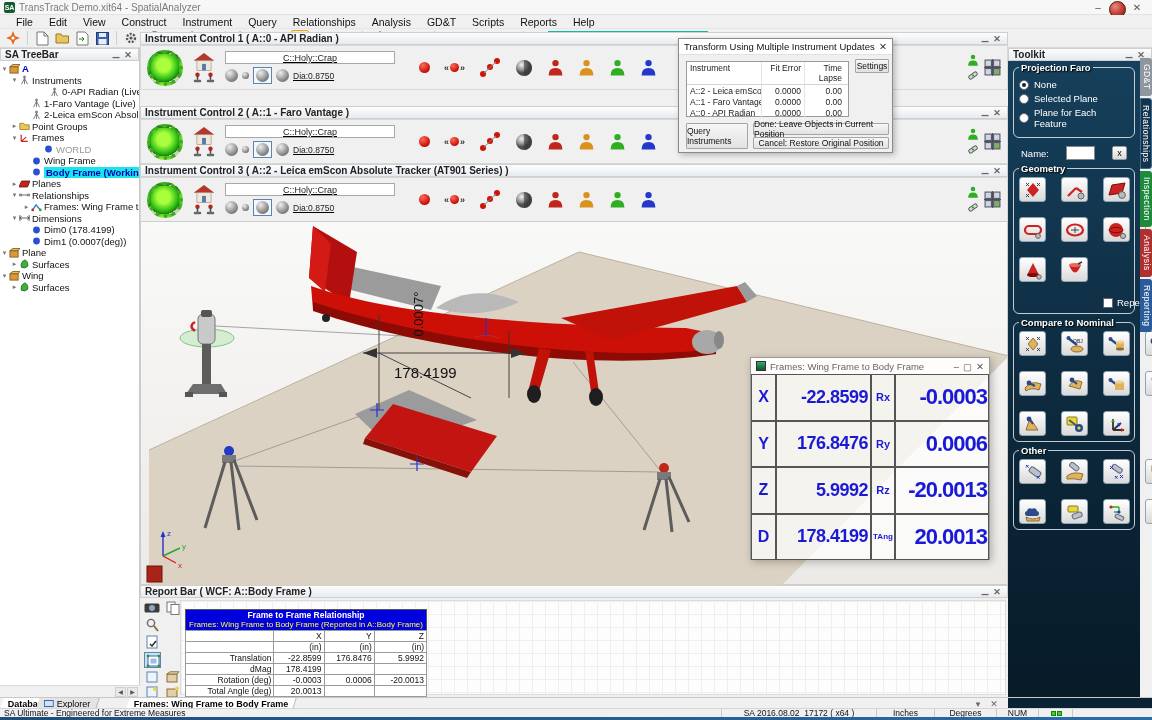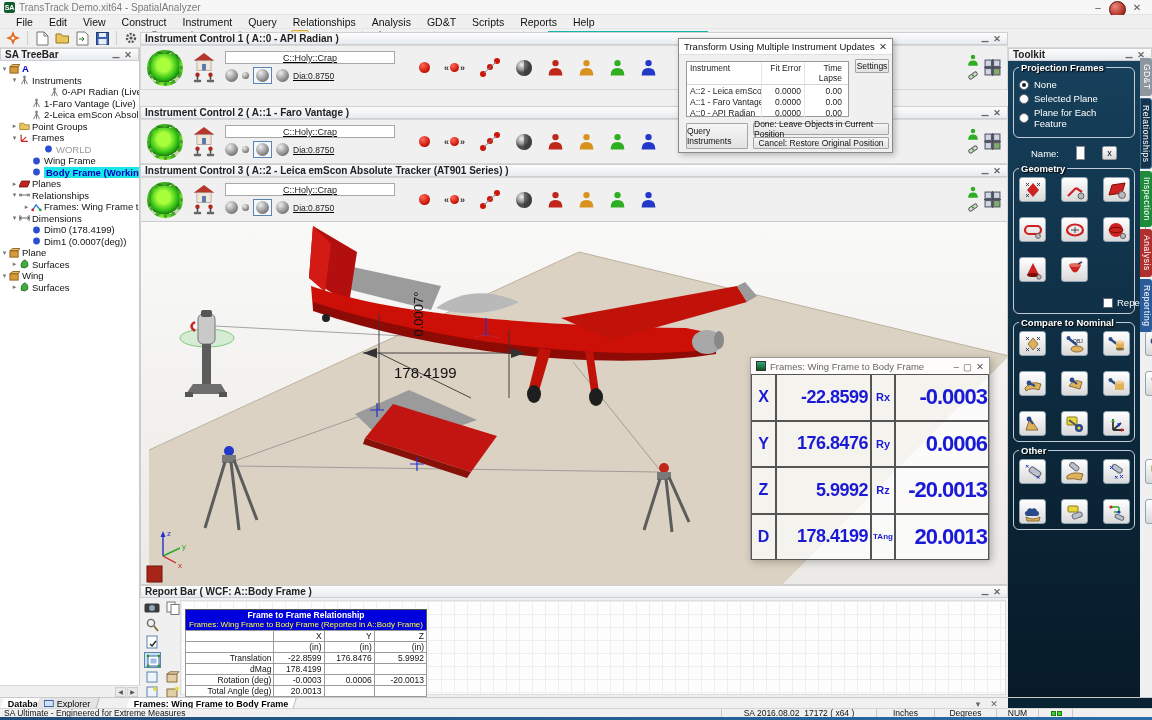--- a/index.html
+++ b/index.html
@@ -76,21 +76,21 @@
 
   
   #toolkit { left:1008px; top:48px; width:144px; height:660px; background:#f0f0f0; }
   #toolkit-body { position:absolute; left:0; top:13px; width:132px; height:647px; background:linear-gradient(180deg,#16405c,#0a2334 70%, #071a28); padding:6px 5px; }
   .tk-group { border:1px solid #c2ccd4; border-radius:6px; padding:8px 5px 5px; margin-bottom:8px; position:relative; }
   .tk-group-lbl { position:absolute; top:-6px; left:5px; background:transparent; color:#fff; font-weight:bold; font-size:9.5px; text-shadow:1px 1px 1px #000; padding:0 2px; background:inherit; }
   .radio-row { display:flex; align-items:center; gap:5px; margin:3px 0; }
   .radio { width:10px; height:10px; border-radius:50%; background:#fff; border:1px solid #667; position:relative; flex:none; }
   .radio.sel::after { content:""; position:absolute; left:2px; top:2px; width:4px; height:4px; border-radius:50%; background:#123; }
   .radio-lbl { color:#fff; font-size:9.5px; }
-  .name-row { display:flex; align-items:center; gap:17px; margin:6px 18px 8px; }
+  .name-row { display:flex; align-items:center; gap:17px; margin:6px 8px 8px; }
   .name-lbl { color:#fff; font-size:9.5px; }
   .name-input { flex:1; height:14px; background:#fff; border:1px solid #888; }
   .name-x { width:15px; height:14px; background:linear-gradient(#fefefe,#d8d8d8); border:1px solid #999; font-size:9px; text-align:center; line-height:13px; border-radius:2px; }
   .tool-grid { display:grid; grid-template-columns:repeat(4,27px); gap:15px; }
   .tool { width:27px; height:25px; background:linear-gradient(#ffffff,#d9d9d9); border:1px solid #8fa3b0; border-radius:3px; display:flex; align-items:center; justify-content:center; }
   .chk-row { display:flex; align-items:center; gap:4px; }
   .chk { width:10px; height:10px; background:#fff; border:1px solid #667; }
   .chk-lbl { color:#fff; font-size:9.5px; }
   #tk-tabs { position:absolute; right:0; top:10px; width:12px; display:flex; flex-direction:column; gap:2px; }
   .vtab { width:12px; color:#fff; font-size:8.5px; writing-mode:vertical-rl; padding:6px 0; text-align:center; border-radius:0 3px 3px 0; letter-spacing:0.5px; }
@@ -949,21 +949,21 @@
 
 <div class="abs" id="toolkit">
   <div class="pane-hd" style="width:144px">
     <span>Toolkit</span>
       <span class="sp"></span>
     <span class="hd-ico">⚊</span>
     <span class="hd-ico">✕</span>
   </div>
   <div id="toolkit-body">
     <div class="tk-group">
-      <span class="tk-group-lbl" style="background:#143d58">Projection Frames</span>
+      <span class="tk-group-lbl" style="background:#143d58">Projection Faro</span>
       <div class="radio-row">
           <span class="radio sel"></span>
           <span class="radio-lbl">None</span>
         </div>
       <div class="radio-row">
           <span class="radio"></span>
           <span class="radio-lbl">Selected Plane</span>
         </div>
       <div class="radio-row">
           <span class="radio"></span>

